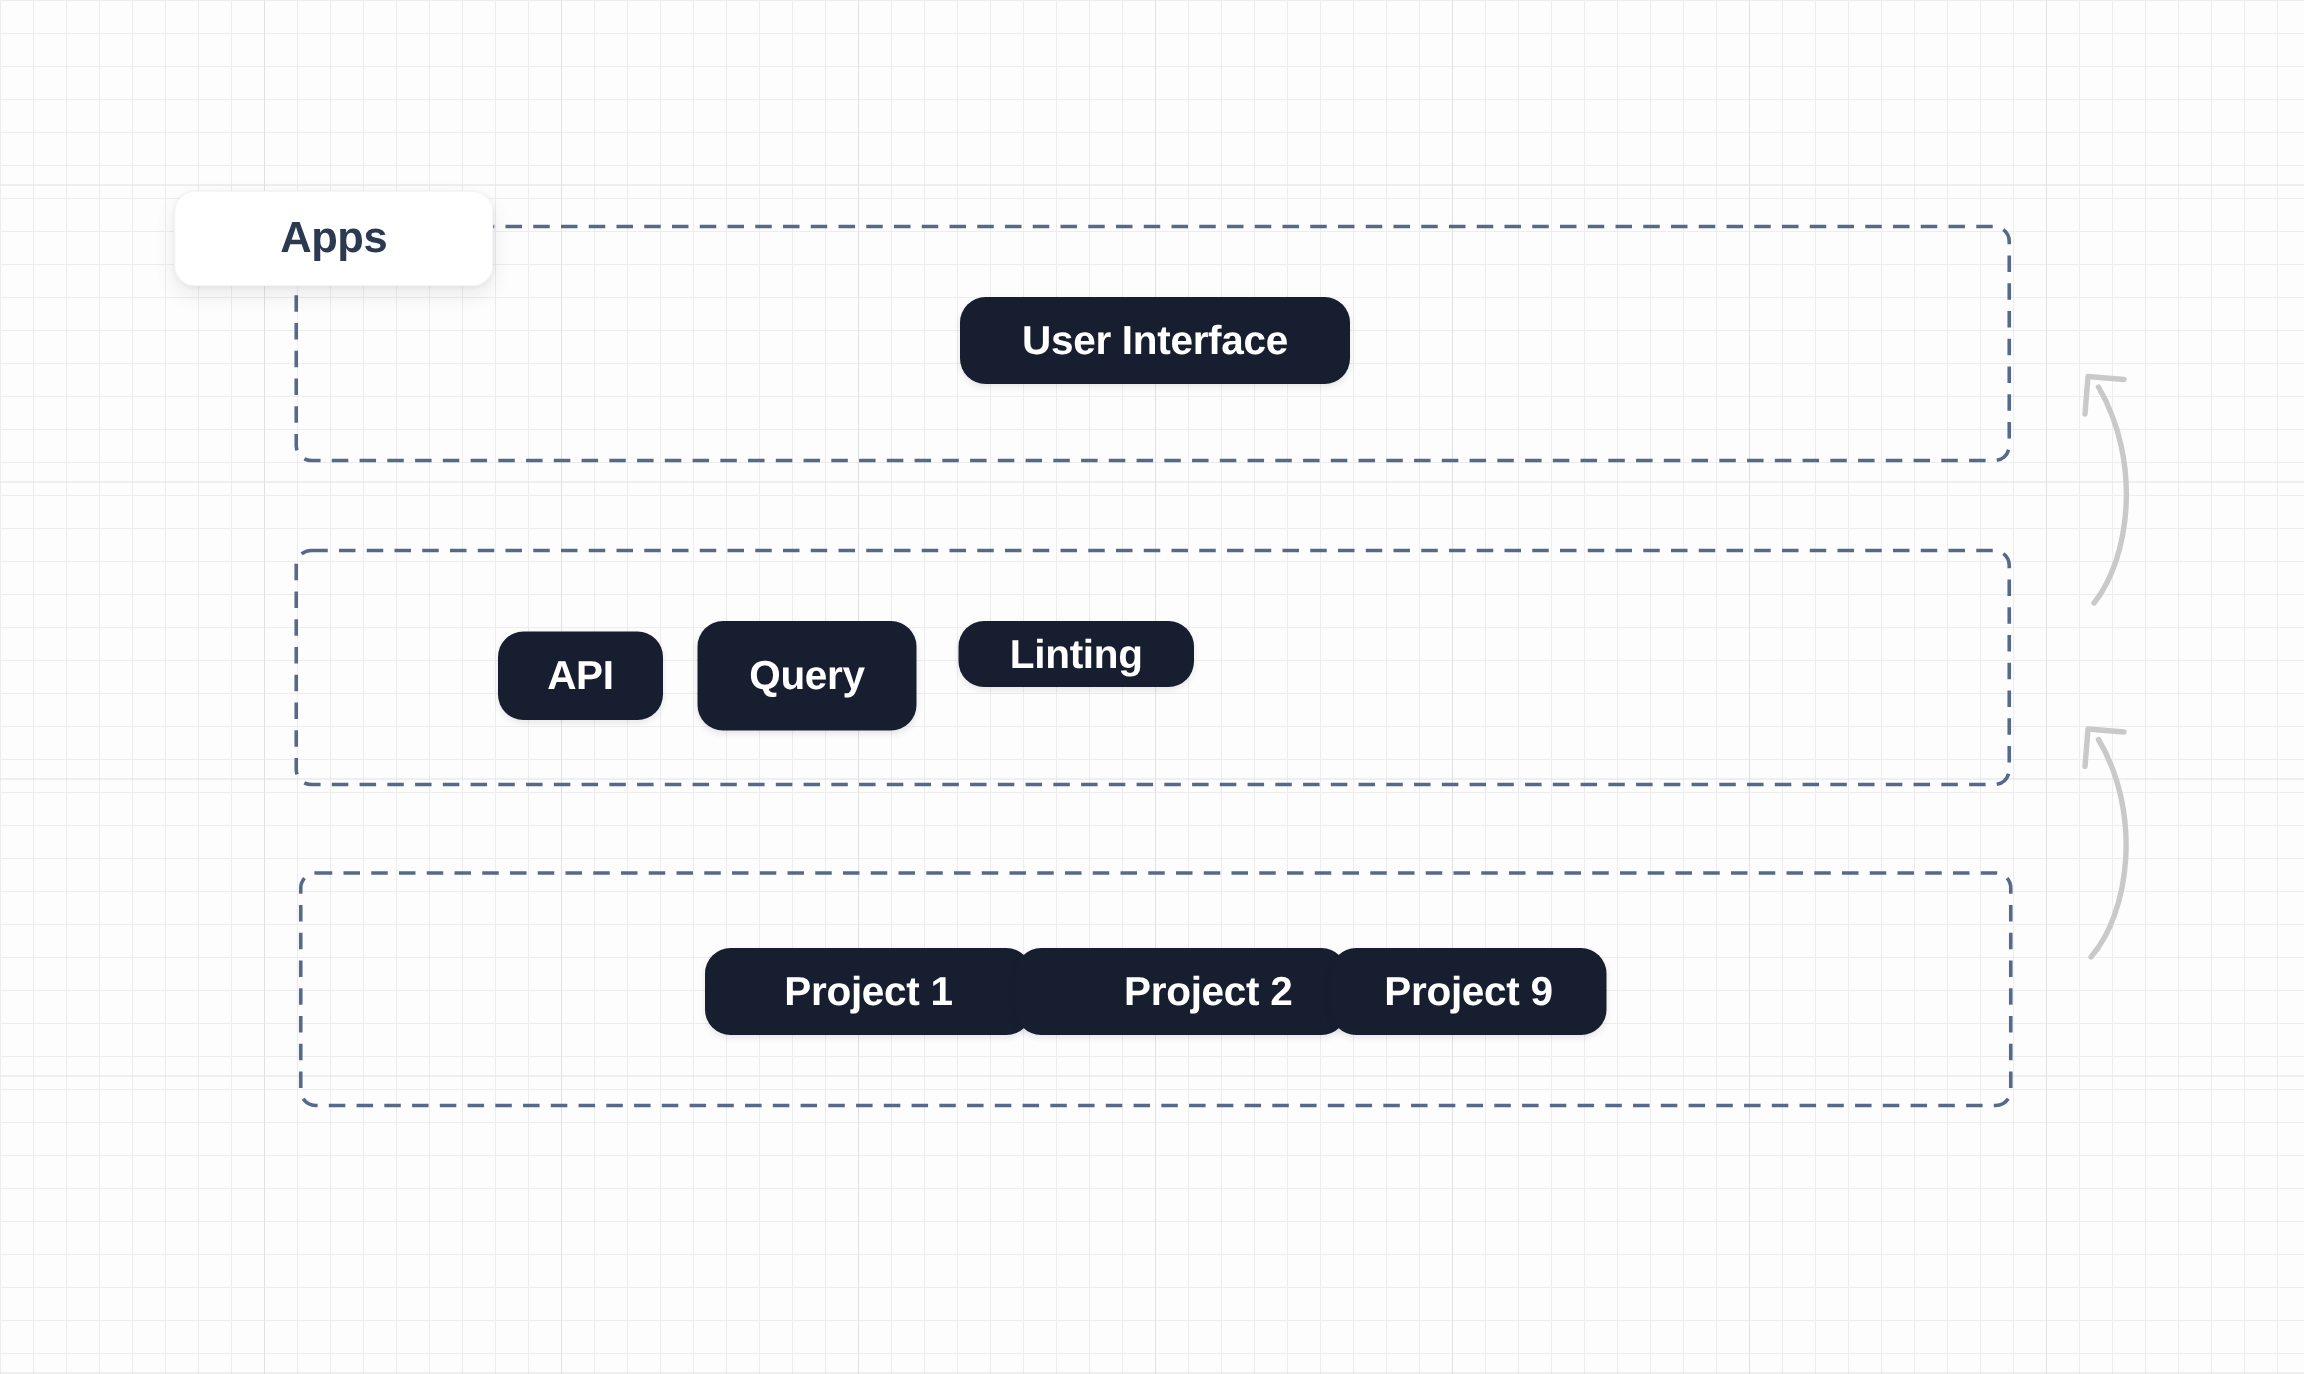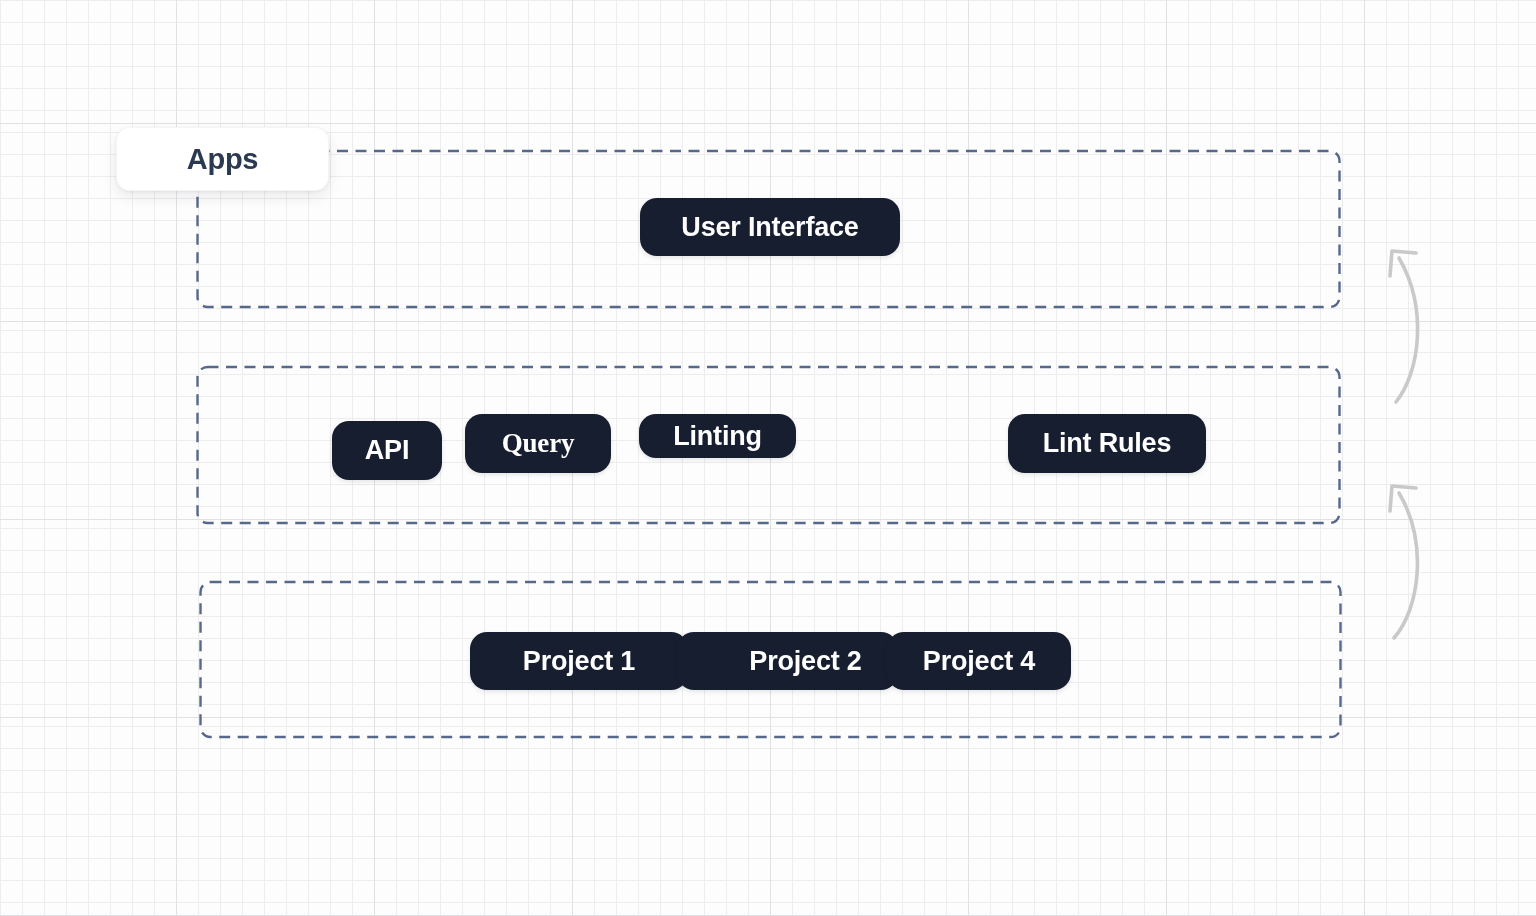--- a/index.html
+++ b/index.html
@@ -64,33 +64,30 @@
     <span>Apps</span>
   </div>
 
   <div class="pill" style="left:640px; top:198px; width:260px; height:58px;">
     <span>User Interface</span>
   </div>
 
   <div class="pill" style="left:332px; top:421px; width:110px; height:59px;">
     <span>API</span>
   </div>
-  <div class="pill" style="left:465px; top:414px; width:146px; height:59px;font-family:Liberation Serif, serif;">
+  <div class="pill" style="left:465px; top:414px; width:146px; height:73px;">
     <span>Query</span>
   </div>
   <div class="pill" style="left:639px; top:414px; width:157px; height:44px;">
     <span>Linting</span>
-  </div>
-  <div class="pill" style="left:1008px; top:414px; width:198px; height:59px;">
-    <span>Lint Rules</span>
   </div>
 
   <div class="pill" style="left:470px; top:632px; width:218px; height:58px;">
     <span>Project 1</span>
   </div>
   <div class="pill" style="left:677px; top:632px; width:185px; height:58px;padding-left:36px;">
     <span>Project 2</span>
   </div>
   <div class="pill" style="left:887px; top:632px; width:184px; height:58px;">
-    <span>Project 4</span>
+    <span>Project 9</span>
   </div>
 
 </div>
 
 </body></html>

